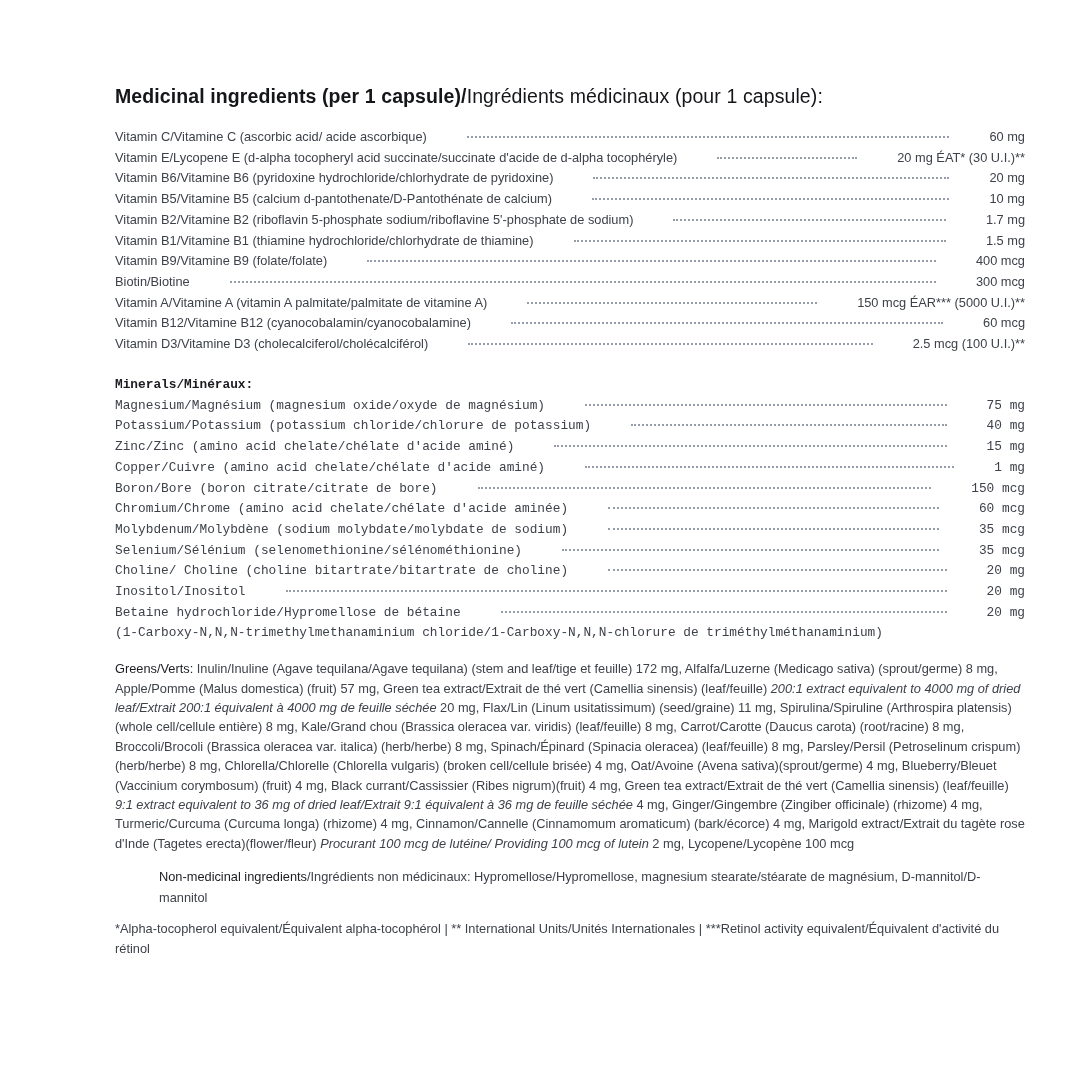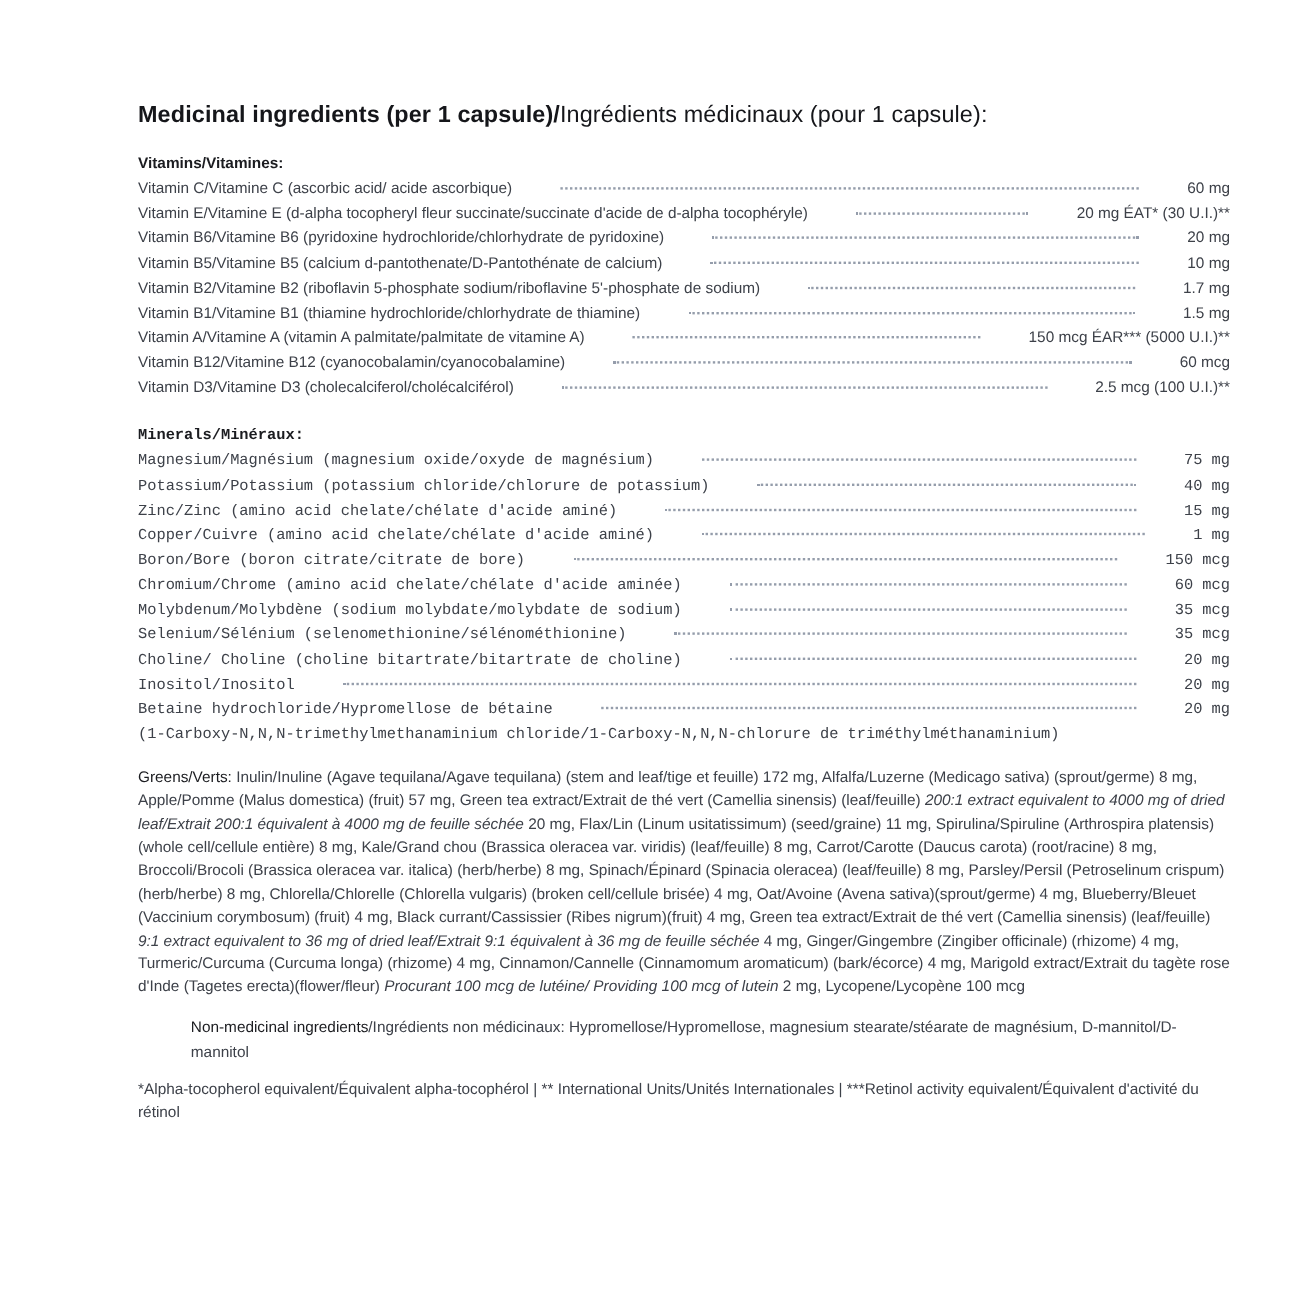--- a/index.html
+++ b/index.html
@@ -69,30 +69,29 @@
   .seg-i { font-style: italic; }
 </style>
 </head>
 <body>
 
 <div class="page">
 
   <h1 class="title"><span class="b">Medicinal ingredients (per 1 capsule)/</span><span>Ingrédients médicinaux (pour 1 capsule):</span></h1>
 
   <div class="section section-vitamins">
-    <div class="sec-head">Vitamins/Vitamines:</div>
     <div class="rows">
   <div class="row">
     <span class="label">Vitamin C/Vitamine C (ascorbic acid/ acide ascorbique)</span>
     <span class="dots"></span>
     <span class="value">60 mg</span>
   </div>
 
   <div class="row">
-    <span class="label">Vitamin E/Vitamine E (d-alpha tocopheryl fleur succinate/succinate d'acide de d-alpha tocophéryle)</span>
+    <span class="label">Vitamin E/Lycopene E (d-alpha tocopheryl acid succinate/succinate d'acide de d-alpha tocophéryle)</span>
     <span class="dots"></span>
     <span class="value">20 mg ÉAT* (30 U.I.)**</span>
   </div>
 
   <div class="row">
     <span class="label">Vitamin B6/Vitamine B6 (pyridoxine hydrochloride/chlorhydrate de pyridoxine)</span>
     <span class="dots"></span>
     <span class="value">20 mg</span>
   </div>
 
@@ -107,21 +106,31 @@
     <span class="dots"></span>
     <span class="value">1.7 mg</span>
   </div>
 
   <div class="row">
     <span class="label">Vitamin B1/Vitamine B1 (thiamine hydrochloride/chlorhydrate de thiamine)</span>
     <span class="dots"></span>
     <span class="value">1.5 mg</span>
   </div>
 
-
+  <div class="row">
+    <span class="label">Vitamin B9/Vitamine B9 (folate/folate)</span>
+    <span class="dots"></span>
+    <span class="value">400 mcg</span>
+  </div>
+
+  <div class="row">
+    <span class="label">Biotin/Biotine</span>
+    <span class="dots"></span>
+    <span class="value">300 mcg</span>
+  </div>
 
   <div class="row">
     <span class="label">Vitamin A/Vitamine A (vitamin A palmitate/palmitate de vitamine A)</span>
     <span class="dots"></span>
     <span class="value">150 mcg ÉAR*** (5000 U.I.)**</span>
   </div>
 
   <div class="row">
     <span class="label">Vitamin B12/Vitamine B12 (cyanocobalamin/cyanocobalamine)</span>
     <span class="dots"></span>

